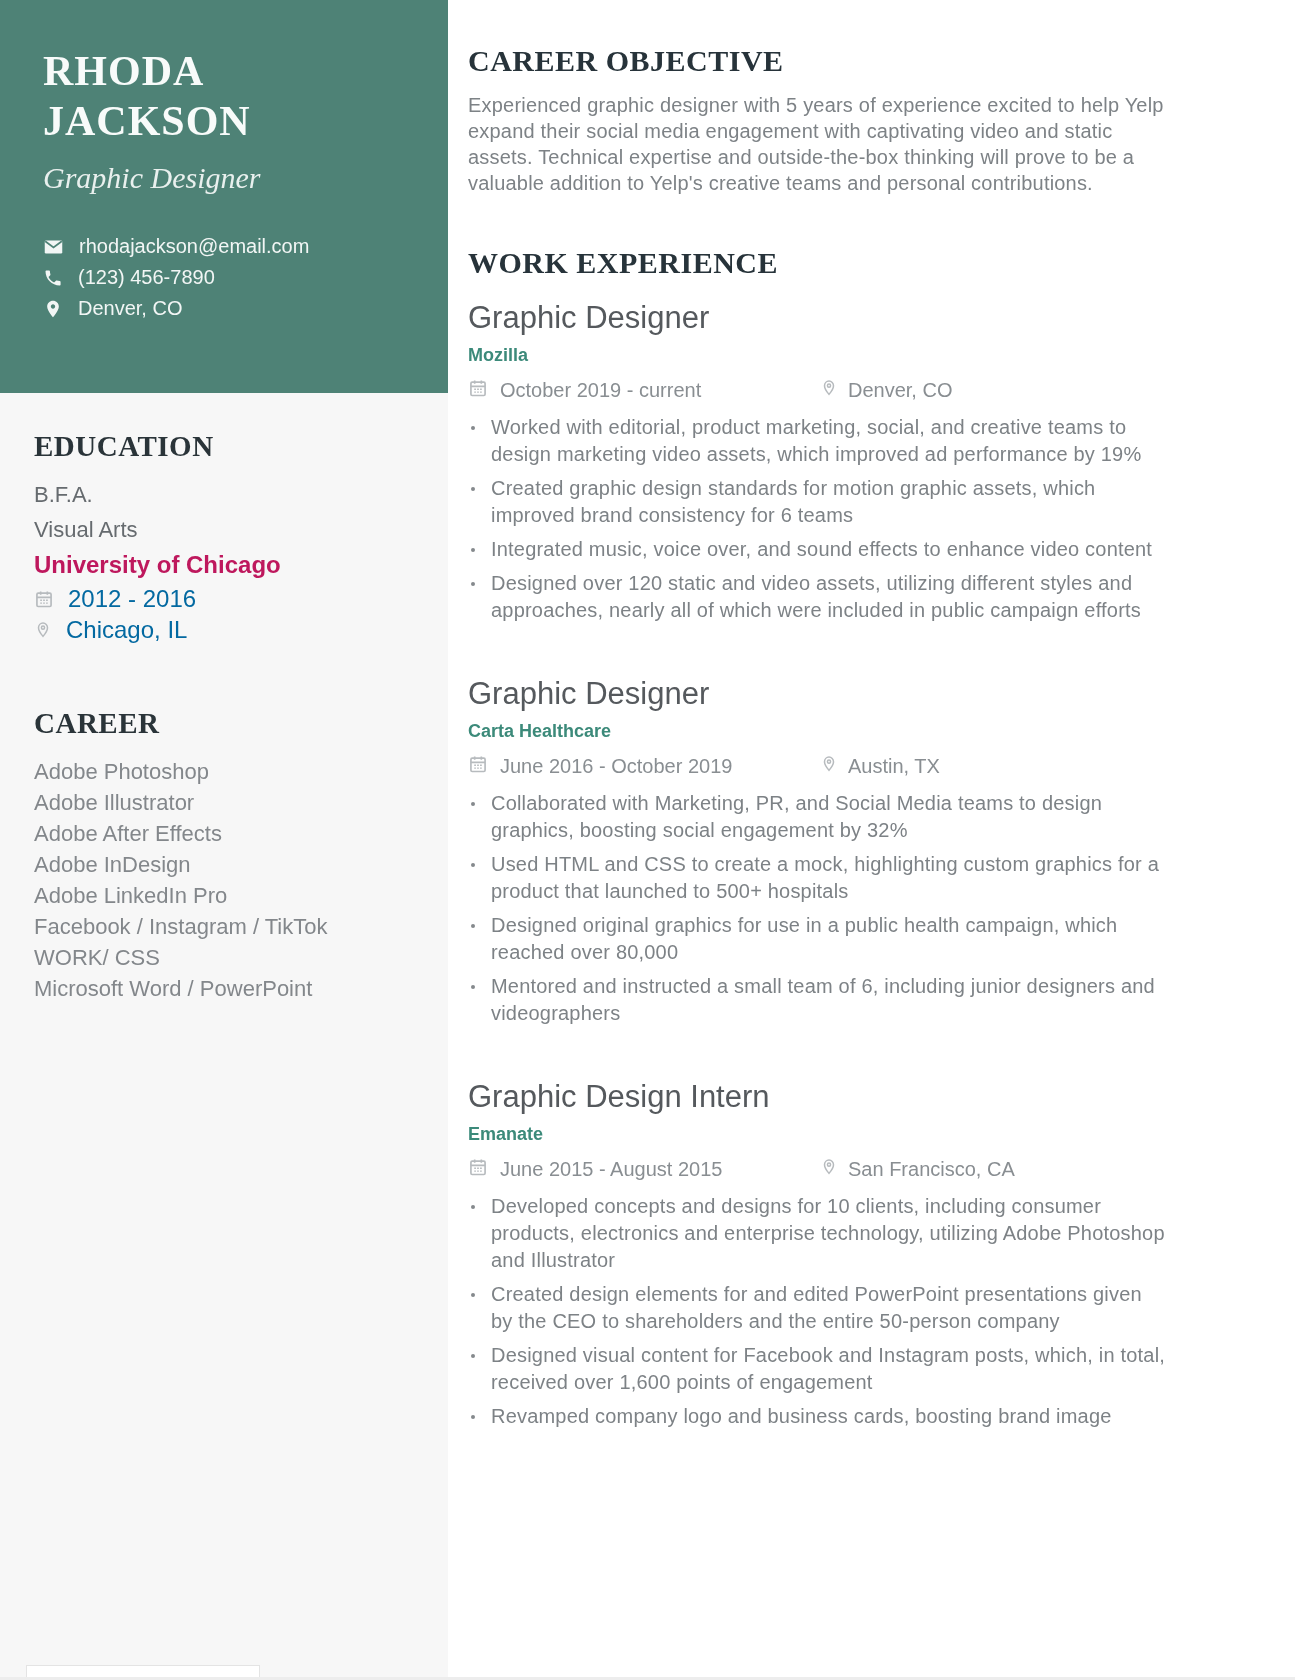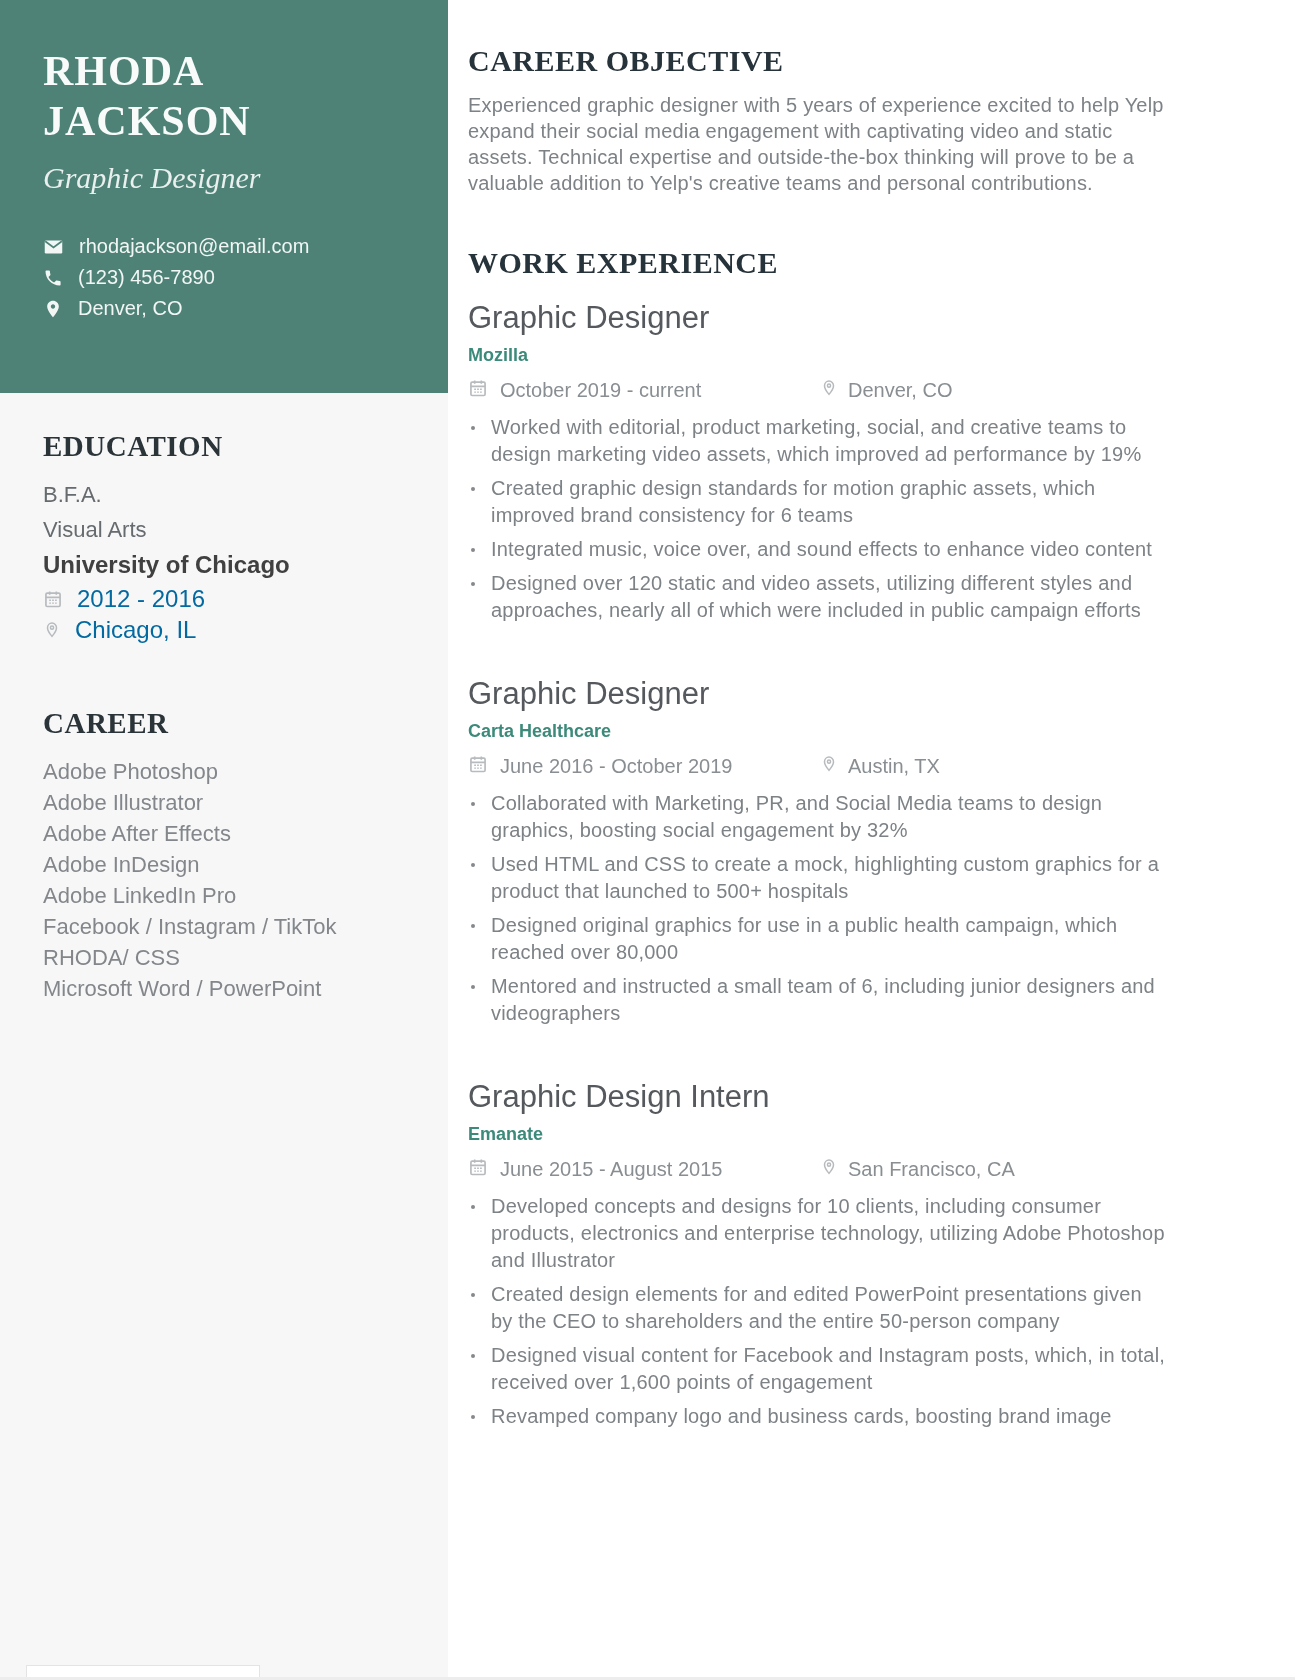--- a/index.html
+++ b/index.html
@@ -46,39 +46,39 @@
   .contact{margin-top:36px;}
   .contact-row{
     display:flex;
     align-items:center;
     gap:15px;
     height:31px;
     font-size:20px;
     color:#f2f6f5;
   }
   .contact-row svg{flex:0 0 auto;display:block;}
-  .sidebar-body{padding:37px 30px 0 43px;}
+  .sidebar-body{padding:37px 30px 0 26px;margin-left:8px;}
   .side-heading{
     font-family:"Liberation Serif","DejaVu Serif",serif;
     font-weight:bold;
     font-size:29px;
     letter-spacing:.5px;
     color:#2a3439;
   }
   .edu-line{
     font-size:22px;
     line-height:35px;
     color:#666b6f;
   }
   .edu-line.first{margin-top:14px;}
   .school{
     font-size:24px;
     font-weight:bold;
     line-height:36px;
-    color:#404040;
+    color:#be185d;
   }
   .meta-row{
     display:flex;
     align-items:center;
     gap:14px;
     height:31px;
     font-size:24px;
     color:#0369a1;
   }
   .meta-row svg{flex:0 0 auto;display:block;}
@@ -244,21 +244,21 @@
 
       <div class="skills-block">
         <div class="side-heading">CAREER</div>
         <div class="skills-list">
           <div class="skill-item">Adobe Photoshop</div>
           <div class="skill-item">Adobe Illustrator</div>
           <div class="skill-item">Adobe After Effects</div>
           <div class="skill-item">Adobe InDesign</div>
           <div class="skill-item">Adobe LinkedIn Pro</div>
           <div class="skill-item">Facebook / Instagram / TikTok</div>
-          <div class="skill-item">RHODA/ CSS</div>
+          <div class="skill-item">WORK/ CSS</div>
           <div class="skill-item">Microsoft Word / PowerPoint</div>
         </div>
       </div>
     </div>
   </div>
 
   <div class="main">
     <div class="main-heading">CAREER OBJECTIVE</div>
     <div class="objective-text">Experienced graphic designer with 5 years of experience excited to help Yelp expand their social media engagement with captivating video and static assets. Technical expertise and outside-the-box thinking will prove to be a valuable addition to Yelp's creative teams and personal contributions.</div>
 

